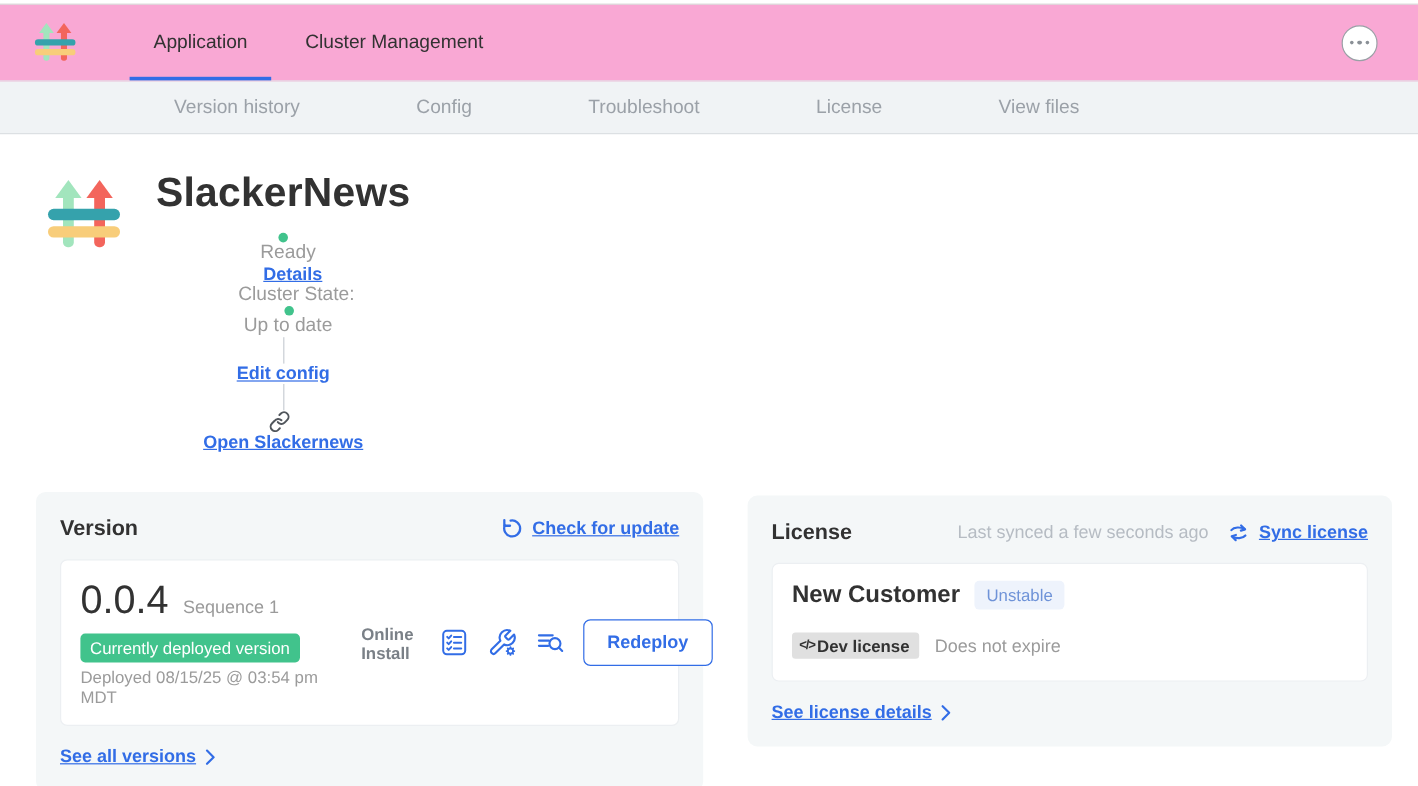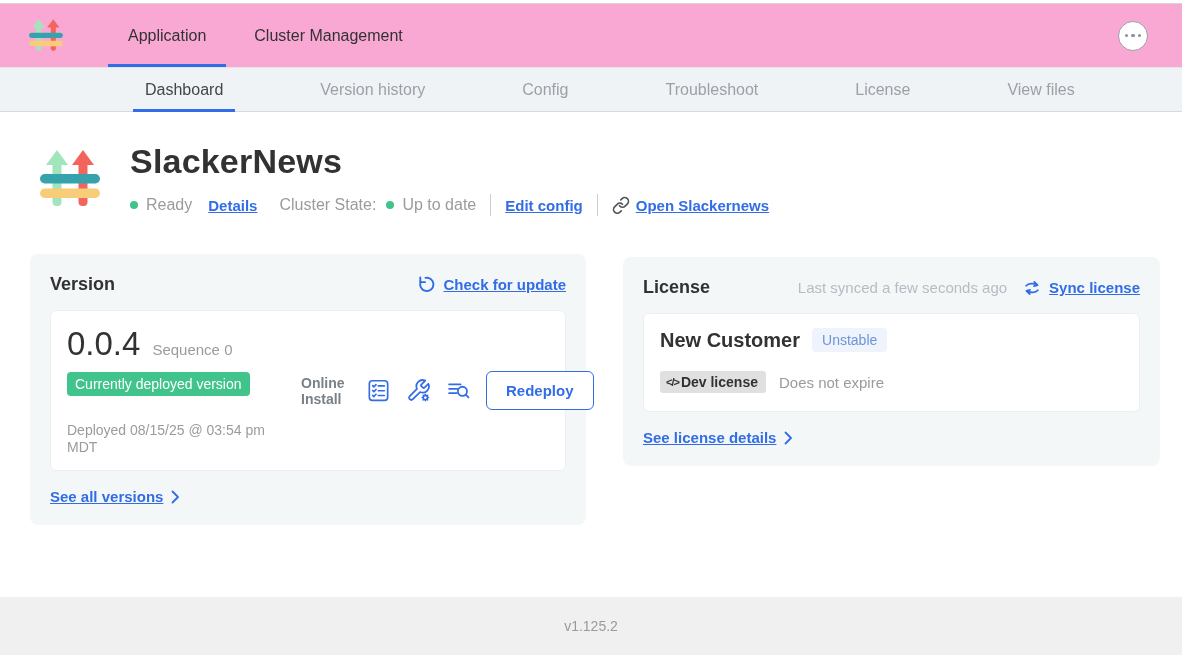--- a/index.html
+++ b/index.html
@@ -43,21 +43,21 @@
   .subnav-item.active { color:#42464b; }
   .subnav-item.active::after {
     content:""; position:absolute; left:0; right:0; bottom:-1px; height:3px; background:#326DE6;
   }
   
   .main { flex:1 1 auto; background:#fff; padding-top:27px;padding-left:18px; }
   .app-header { display:flex; padding-left:20px; }
   .logo-big { width:64px; height:82px; flex:0 0 auto; }
   .app-header-text { margin-left:28px; padding-top:2px; }
   .app-title { font-size:34px; font-weight:700; color:#323232; line-height:40px; letter-spacing:0.2px; }
-  .status-row { display:flex; align-items:center; margin-top:13px; font-size:16px; color:#9b9b9b; }
+  .status-row { display:flex; align-items:center; margin-top:13px; font-size:16px; color:#9b9b9b;flex-direction:column; }
   .dot { width:8px; height:8px; border-radius:50%; background:#41c38c; display:inline-block; }
   .status-row .gap-s { margin-left:8px; }
   .status-row .gap-m { margin-left:16px; }
   a.lnk, .lnk {
     color:#326DE6; text-decoration:underline; font-weight:600; font-size:15px; cursor:pointer;
   }
   .vdiv { width:1px; height:22px; background:#c9ced4; margin:0 14px; }
   .inline-icon { display:inline-flex; vertical-align:middle; }
   
   .cards { display:flex; align-items:flex-start; margin:33px 22px 0 12px; gap:37px; }
@@ -76,21 +76,21 @@
   
   .inner-card.version-box { display:flex; align-items:center; }
   .ver-left { width:232px; flex:0 0 auto; }
   .ver-num-row { display:flex; align-items:baseline; }
   .ver-num { font-size:33px; font-weight:400; color:#323232; }
   .ver-seq { font-size:15px; color:#9b9b9b; margin-left:12px; }
   .badge-green {
     display:inline-block; margin-top:9px; background:#41c38c; color:#fff;
     font-size:14px; padding:4px 8px; border-radius:4px; white-space:nowrap;
   }
-  .deployed { margin-top:26px; font-size:14px; color:#9b9b9b; line-height:17px; max-width:225px; }
+  .deployed { margin-top:4px; font-size:14px; color:#9b9b9b; line-height:17px; max-width:225px; }
   .ver-right { display:flex; align-items:center; gap:15px; margin-left:2px; }
   .install-type { font-size:14px; font-weight:700; color:#7a8087; width:50px; line-height:16px; }
   .icon-btn { display:flex; cursor:pointer; }
   .btn-outline {
     background:#fff; border:1px solid #326DE6; color:#326DE6; font-weight:700;
     font-size:15px; padding:10px 19px; border-radius:6px; cursor:pointer;
     font-family:inherit;
   }
   .card-foot { margin-top:17px; display:flex; align-items:center; gap:8px; }
   
@@ -142,23 +142,20 @@
   <div class="header-right">
     <div class="dots-btn">
       <i></i>
         <i></i>
         <i></i>
     </div>
   </div>
 </div>
 
 <div class="subnav">
-  <div class="subnav-item active">
-    <span>Dashboard</span>
-  </div>
   <div class="subnav-item">
     <span>Version history</span>
   </div>
   <div class="subnav-item">
     <span>Config</span>
   </div>
   <div class="subnav-item">
     <span>Troubleshoot</span>
   </div>
   <div class="subnav-item">
@@ -218,21 +215,21 @@
             </svg>
           </span>
           <span class="lnk">Check for update</span>
         </span>
       </div>
 
       <div class="inner-card version-box">
         <div class="ver-left">
           <div class="ver-num-row">
             <span class="ver-num">0.0.4</span>
-            <span class="ver-seq">Sequence 0</span>
+            <span class="ver-seq">Sequence 1</span>
           </div>
           <span class="badge-green">Currently deployed version</span>
           <div class="deployed">Deployed 08/15/25 @ 03:54 pm MDT</div>
         </div>
         <div class="ver-right">
           <span class="install-type">Online Install</span>
           <span class="icon-btn">
             <svg width="25" height="25" viewBox="0 0 24 24" fill="none" stroke="#326DE6" stroke-width="1.6" stroke-linecap="round" stroke-linejoin="round">
               <rect x="3.2" y="2.6" width="17.6" height="18.8" rx="3"></rect>
               <polyline points="6.4,7.4 7.6,8.6 9.6,6.4"></polyline>

